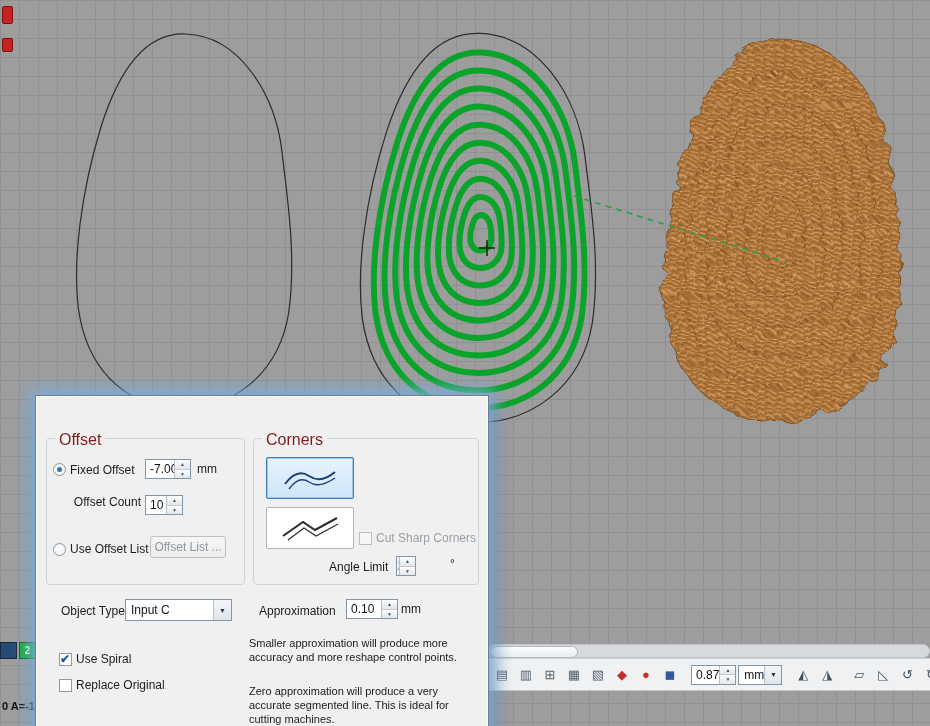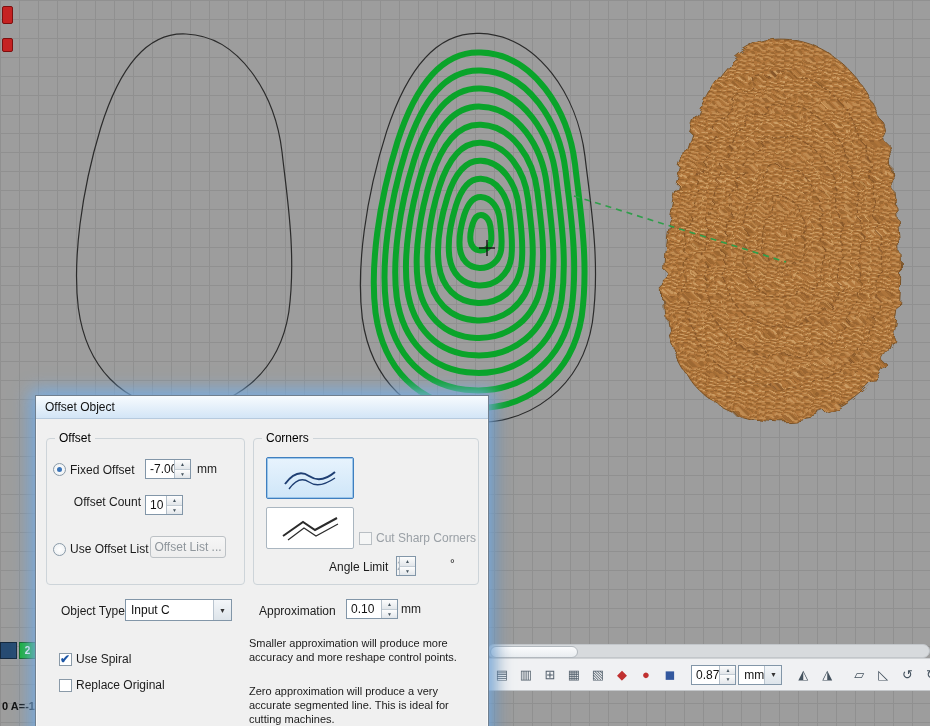--- a/index.html
+++ b/index.html
@@ -33,21 +33,21 @@
            border:1px solid transparent;border-radius:3px;cursor:default}
   .tb-sep{width:1px;height:20px;background:#c3c7cb;margin:0 3px}
 
   
   .dlg{position:absolute;left:35px;top:395px;width:452px;height:345px;background:#f0f0f0;
        border:1px solid #6f7f8f;z-index:10;
        box-shadow:0 0 16px 5px rgba(125,180,235,.95), 3px 6px 18px rgba(0,0,0,.35), inset 0 0 0 1px rgba(255,255,255,.65)}
   .dlg-title{height:22px;background:linear-gradient(#f7fbfe,#d3e5f6);border-bottom:1px solid #b6cade;
              display:flex;align-items:center;padding-left:9px;font-size:12px;color:#111}
   .grp{position:absolute;border:1px solid #cdd4d9;border-radius:4px;box-sizing:border-box}
-  .grp-label{position:absolute;top:-8px;left:8px;background:#f0f0f0;padding:0 4px;font-size:12px;color:#000000;white-space:nowrap}
+  .grp-label{position:absolute;top:-8px;left:8px;background:#f0f0f0;padding:0 4px;font-size:16px;color:#7f1d1d;white-space:nowrap}
   .lbl{position:absolute;font-size:12px;color:#1c1c1c;white-space:nowrap}
   .lbl.dis{color:#9aa0a6}
   .unit{position:absolute;font-size:12px;color:#1c1c1c}
 
   .rad{position:absolute;width:13px;height:13px;border-radius:50%;border:1px solid #8a9aa8;
        background:radial-gradient(#ffffff,#e9edf0);box-sizing:border-box}
   .rad.on::after{content:"";position:absolute;left:3px;top:3px;width:5px;height:5px;border-radius:50%;background:#3a74b8}
 
   .cb{position:absolute;width:13px;height:13px;border:1px solid #8a9aa8;background:#fff;box-sizing:border-box}
   .cb.on::after{content:"\2714";position:absolute;left:0px;top:-2px;font-size:12px;color:#1d56a5;font-weight:bold}
@@ -186,23 +186,20 @@
     <span class="tb-group">
         <span class="tb-icon" style="color: rgb(68, 82, 94);">▱</span>
         <span class="tb-icon" style="color: rgb(68, 82, 94);">◺</span>
         <span class="tb-icon" style="color: rgb(68, 82, 94);">↺</span>
         <span class="tb-icon" style="color: rgb(68, 82, 94);">↻</span>
       </span>
   </div>
 </div>
 
 <div class="dlg">
-  <div class="dlg-title">
-    <span>Offset Object</span>
-  </div>
 
   <div class="grp" style="left:10px;top:42px;width:199px;height:147px">
     <span class="grp-label">Offset</span>
 
     <span class="rad on" style="left:6px;top:24px"></span>
     <span class="lbl" style="left:23px;top:24px">Fixed Offset</span>
     <div class="spin" style="left:98px;top:20px;width:46px">
       <span class="spin-val">-7.00</span>
       <span class="spin-btns">
         <span class="su"></span>

